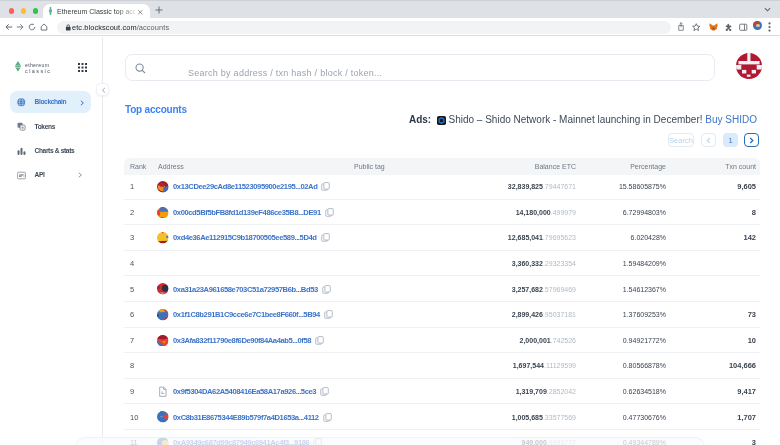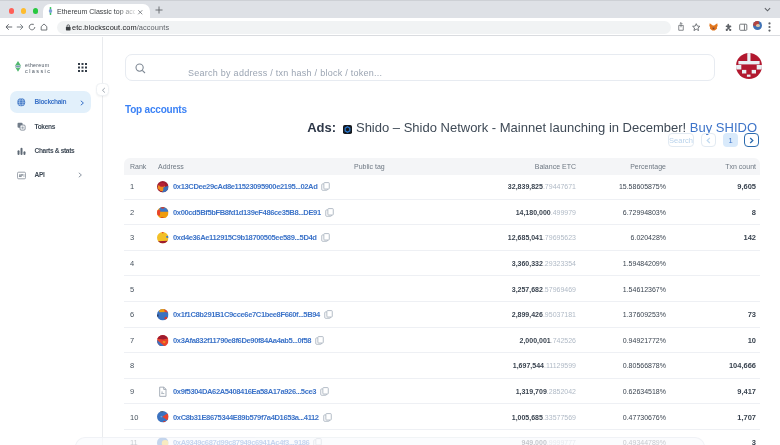--- a/index.html
+++ b/index.html
@@ -31,21 +31,21 @@
 .ml { position:absolute; left:34.5px; font-size:6.6px; font-weight:700; letter-spacing:-0.35px; height:10px; line-height:10px; }
 .mc { position:absolute; left:77px; width:6px; height:6px; }
 #collapse { position:absolute; left:96px; top:83px; width:13px; height:13px; border-radius:4.5px;
    background:#fff; border:1px solid #eef1f4; box-shadow:0 1px 2px rgba(0,0,0,0.05); z-index:5; }
 
 
 #search { position:absolute; left:125px; top:53.5px; width:590px; height:27px; border:1px solid #e7ebf1;
    border-radius:7px; background:#fff; }
 #ph { position:absolute; left:22px; top:13px; font-size:9px; color:#9aa4b2; letter-spacing:0.26px;margin-left:40px; }
 #h1 { position:absolute; left:125px; top:103.5px; font-size:10px; font-weight:700; color:#3b82f6; letter-spacing:-0.2px; }
-#ads { position:absolute; right:23px; top:120px; height:10px; font-size:13px; color:#3f4a56; white-space:nowrap; }
+#ads { position:absolute; right:23px; top:114px; height:10px; font-size:10px; color:#3f4a56; white-space:nowrap; }
 #ads b { color:#2d3748; }
 #ads .buy { color:#3d74c9; }
 .pgbtn { position:absolute; top:133px; height:14px; border-radius:4px; font-size:7.5px;
    display:flex; align-items:center; justify-content:center; }
 
 
 #thead { position:absolute; left:124px; top:158px; width:636px; height:17px; background:#f4f5f7;
    border-radius:6px 6px 0 0; font-size:7px; color:#6e7883; }
 #thead span { position:absolute; top:5px; }
 .row { position:absolute; left:124px; width:636px; height:25.6px; border-bottom:1px solid #eef0f4;
@@ -350,20 +350,40 @@
 <div class="row" style="top:250.8px">
 <div class="rk">4</div>
 <div class="bal">
         <span class="bi">3,360,332</span>
         <span class="bd">.29323354</span>
       </div>
 <div class="pc">1.59484209%</div>
 </div>
 <div class="row" style="top:276.4px">
 <div class="rk">5</div>
+<div class="ad">
+        <svg class="jz" viewBox="0 0 12 12">
+          <defs>
+            <clipPath id="c5">
+              <circle cx="6" cy="6" r="6"></circle>
+            </clipPath>
+          </defs>
+          <g clip-path="url(#c5)">
+            <rect width="12" height="12" fill="#d32a26"></rect>
+            <ellipse cx="8.6" cy="5.4" rx="3.4" ry="3.6" fill="#27314e"></ellipse>
+            <path d="M0 3.5 2.8 3 2.5 6 0 6Z" fill="#9e1b30"></path>
+            <path d="M3.5 9.6 8 9.9 7.5 12 3.5 12Z" fill="#8c97a5"></path>
+          </g>
+        </svg>
+        <span class="al">0xa31a23A961658e703C51a72957B6b...Bd53</span>
+        <svg class="cp" viewBox="0 0 12 12" fill="none" stroke="#a8b2be" stroke-width="1.15">
+          <rect x="3.8" y="0.8" width="7.2" height="8.6" rx="1"></rect>
+          <path d="M8.6 9.3 8.6 10 A1 1 0 0 1 7.6 11 L2 11 A1 1 0 0 1 1 10 L1 3.6 A1 1 0 0 1 2 2.6 L3.6 2.6"></path>
+        </svg>
+      </div>
 <div class="bal">
         <span class="bi">3,257,682</span>
         <span class="bd">.57969469</span>
       </div>
 <div class="pc">1.54612367%</div>
 </div>
 <div class="row" style="top:302.0px">
 <div class="rk">6</div>
 <div class="ad">
         <svg class="jz" viewBox="0 0 12 12">

